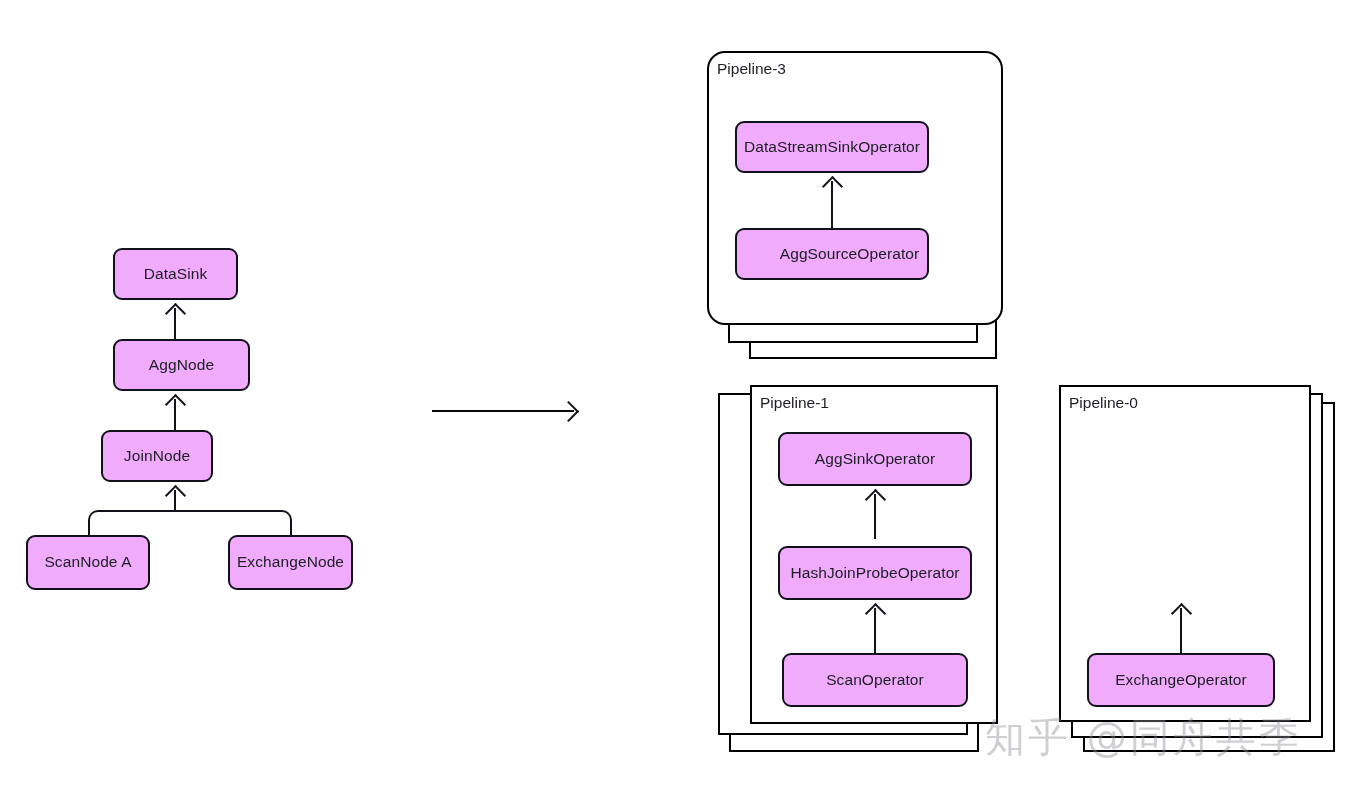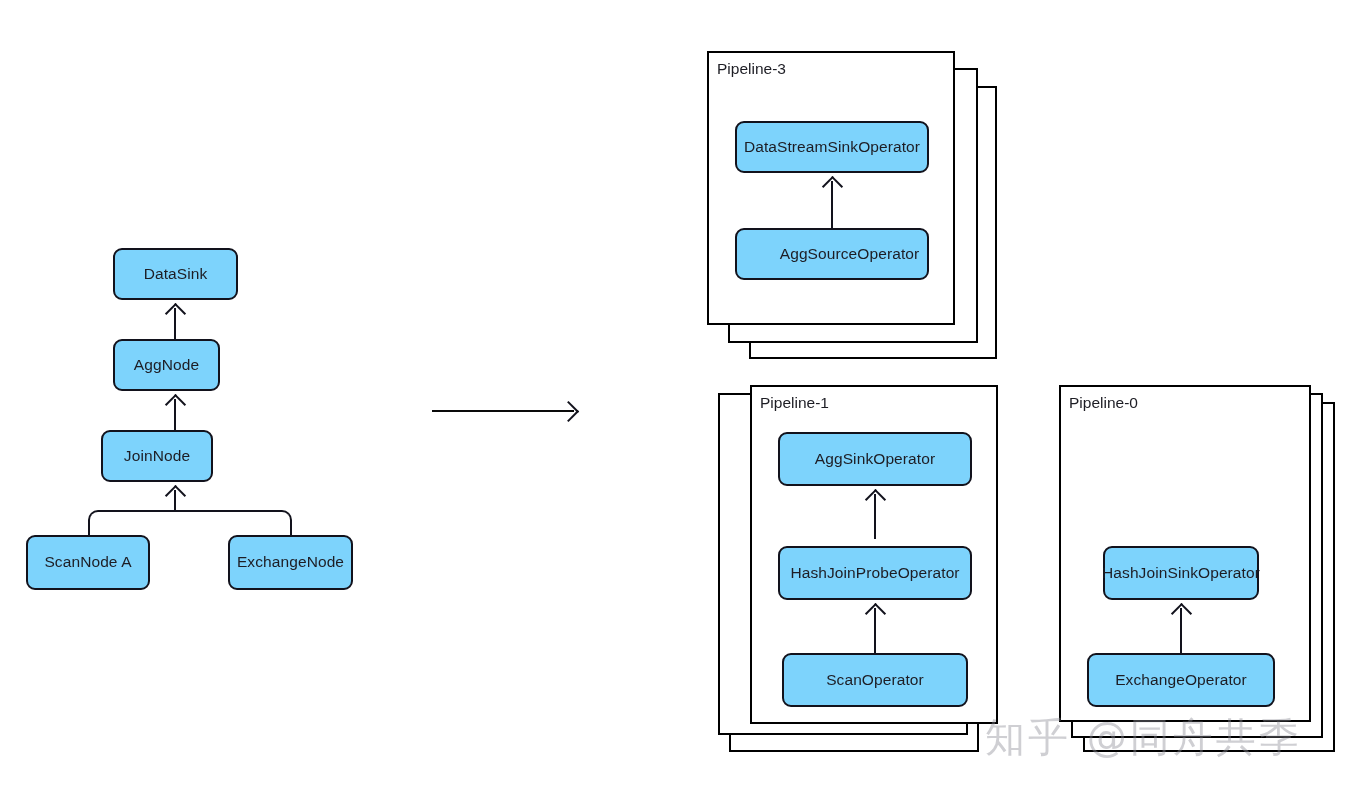--- a/index.html
+++ b/index.html
@@ -15,21 +15,21 @@
     width: 1369px;
     height: 789px;
     background: #ffffff;
     overflow: hidden;
   }
 
   
   .node {
     position: absolute;
     box-sizing: border-box;
-    background: #7dd3fc;
+    background: #f0abfc;
     border: 2.2px solid #12121c;
     border-radius: 9px;
     color: #1d1d24;
     font-size: 15.5px;
     line-height: 1.18;
     display: flex;
     align-items: center;
     justify-content: center;
     text-align: center;
     padding: 2px 6px;
@@ -112,21 +112,21 @@
 
 <div id="canvas">
 
   <div>
 
     <div class="node" style="left:113px; top:248px; width:125px; height:52px;">DataSink</div>
 
     <div class="vline" style="left:174px; top:308px; height:34px;"></div>
     <div class="chev-up" style="left:168px; top:306px;"></div>
 
-    <div class="node" style="left:113px; top:339px; width:107px; height:52px;">AggNode</div>
+    <div class="node" style="left:113px; top:339px; width:137px; height:52px;">AggNode</div>
 
     <div class="vline" style="left:174px; top:399px; height:33px;"></div>
     <div class="chev-up" style="left:168px; top:397px;"></div>
 
     <div class="node" style="left:101px; top:430px; width:112px; height:52px;">JoinNode</div>
 
     <div class="vline" style="left:174px; top:490px; height:22px;"></div>
     <div class="chev-up" style="left:168px; top:488px;"></div>
 
     <div class="bracket" style="left:88px; top:510px; width:204px; height:28px;"></div>
@@ -138,21 +138,21 @@
 
   <div>
     <div class="big-arrow-line" style="left:432px; top:410px; width:142px;"></div>
     <div class="chev-right" style="left:561px; top:404px;"></div>
   </div>
 
   <div>
     <div class="card ghost" style="left:749px; top:86px; width:248px; height:273px;"></div>
     <div class="card ghost" style="left:728px; top:68px; width:250px; height:275px;"></div>
 
-    <div class="card" style="left:707px; top:51px; width:248px; height:274px;">
+    <div class="card" style="left:707px; top:51px; width:296px; height:274px;border-radius:18px;">
       <span class="card-label">Pipeline-3</span>
 
       <div class="node op" style="left:26px; top:68px; width:194px; height:52px;">DataStreamSinkOperator</div>
 
       <div class="vline" style="left:122px; top:128px; height:47px;"></div>
       <div class="chev-up" style="left:116px; top:126px;"></div>
 
       <div class="node op" style="left:26px; top:175px; width:194px; height:52px;padding-left:41px;">AggSourceOperator</div>
     </div>
   </div>
@@ -178,21 +178,20 @@
     </div>
   </div>
 
   <div>
     <div class="card ghost" style="left:1083px; top:402px; width:252px; height:350px;"></div>
     <div class="card ghost" style="left:1071px; top:393px; width:252px; height:345px;"></div>
 
     <div class="card" style="left:1059px; top:385px; width:252px; height:337px;">
       <span class="card-label">Pipeline-0</span>
 
-      <div class="node op" style="left:42px; top:159px; width:156px; height:54px;">HashJoinSinkOperator</div>
 
       <div class="vline" style="left:119px; top:221px; height:45px;"></div>
       <div class="chev-up" style="left:113px; top:219px;"></div>
 
       <div class="node op" style="left:26px; top:266px; width:188px; height:54px;">ExchangeOperator</div>
     </div>
   </div>
 
   <div class="watermark" style="left:985px; top:710px;">知乎 @同舟共季</div>
 

